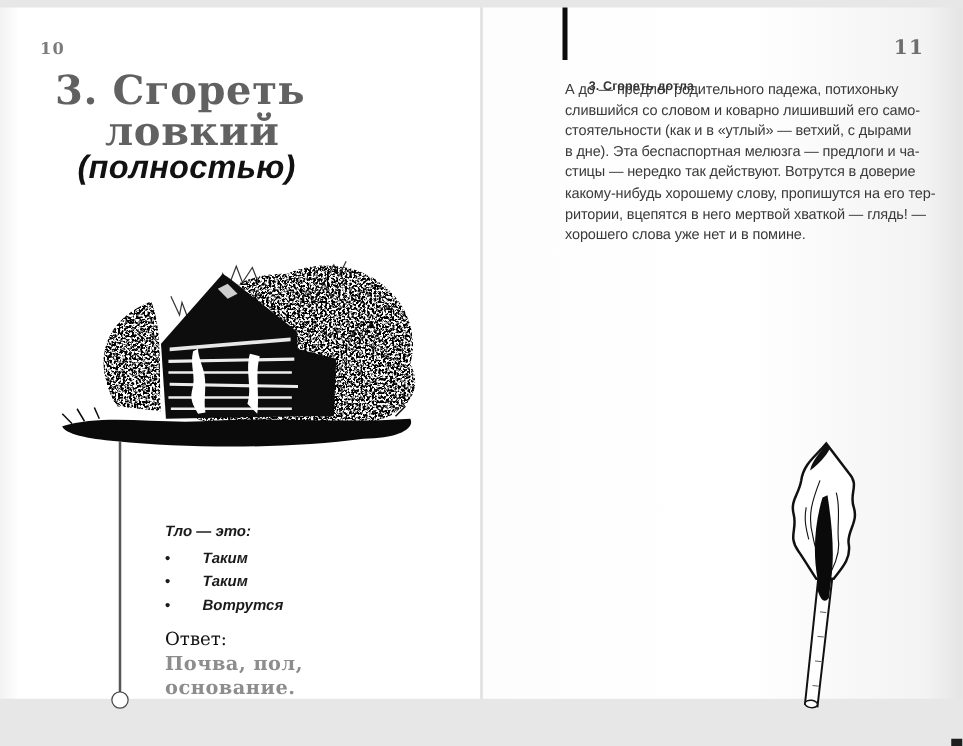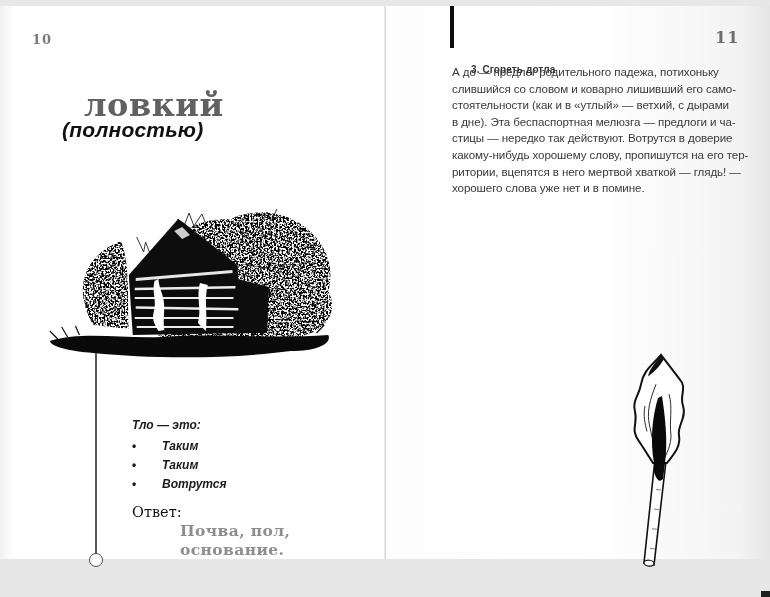--- a/index.html
+++ b/index.html
@@ -29,21 +29,21 @@
     font-weight:bold;font-size:13px;color:#7c7c7c;letter-spacing:1px;
   }
   .title-l1,.title-l2{
     font-family:"DejaVu Serif","Liberation Serif",serif;
     font-weight:bold;color:#616161;font-size:32px;line-height:30px;letter-spacing:.5px;
   }
   .title-l1{left:44px;top:51px;}
   .title-l2{left:84px;top:84px;}
   .title-l3{
     left:62px;top:112px;
-    font-style:italic;font-weight:bold;font-size:21px;color:#111;
+    font-style:italic;font-weight:bold;font-size:26px;color:#111;
     letter-spacing:.2px;
   }
   .house-illo{left:34px;top:177px;width:316px;height:182px;}
   .connector-line{left:95px;top:347px;width:2px;height:201px;background:#555;}
   .connector-circle{
     left:89px;top:547px;width:12px;height:12px;border:1.6px solid #4a4a4a;
     border-radius:50%;background:#fff;
   }
   .quiz{left:132px;top:412px;width:200px;font-size:12px;font-style:italic;color:#1a1a1a;}
   .quiz-prompt{font-weight:bold;margin-bottom:7px;}
@@ -51,21 +51,21 @@
   .quiz-item{display:flex;margin-bottom:5px;font-weight:bold;}
   .quiz-bullet{width:30px;font-style:normal;}
   .answer-label{
     left:132px;top:498px;
     font-family:"DejaVu Serif","Liberation Serif",serif;
     font-weight:normal;font-size:14.5px;color:#111;
   }
   .answer-text{
     left:132px;top:516px;
     font-family:"DejaVu Serif","Liberation Serif",serif;
-    font-weight:bold;font-size:15.5px;color:#8d8d8d;line-height:18.5px;letter-spacing:.4px;margin-left:48px;
+    font-weight:bold;font-size:15.5px;color:#8d8d8d;line-height:18.5px;letter-spacing:.4px;
   }
 
   
   .chapter-bar{left:64px;top:0;width:4px;height:42px;background:#0d0d0d;}
   .running-header{left:85px;top:26px;font-size:10px;font-weight:bold;color:#333;letter-spacing:.1px;margin-top:32px;}
   .pagenum-right{
     left:329px;top:22px;
     font-family:"DejaVu Serif","Liberation Serif",serif;
     font-weight:bold;font-size:16px;color:#6e6e6e;letter-spacing:1px;text-align:center;
   }
@@ -81,20 +81,21 @@
   }
   svg{display:block;width:100%;height:100%;}
 </style>
 </head>
 <body>
 
 <div class="page page-left">
 
   <div class="abs pagenum-left">10</div>
 
+  <div class="abs title-l1">3. Сгореть</div>
   <div class="abs title-l2">ловкий</div>
   <div class="abs title-l3">(полностью)</div>
 
   <div class="abs house-illo">
     <svg viewBox="0 0 320 182" preserveAspectRatio="none">
       <defs>
         <filter id="stip" x="-5%" y="-5%" width="110%" height="110%">
           <feTurbulence type="fractalNoise" baseFrequency="0.55" numOctaves="3" seed="11"></feTurbulence>
           <feColorMatrix type="matrix" values="0 0 0 0 0  0 0 0 0 0  0 0 0 0 0  3.5 3.5 3.5 0 -4.7"></feColorMatrix>
           <feComposite operator="in" in2="SourceGraphic"></feComposite>

